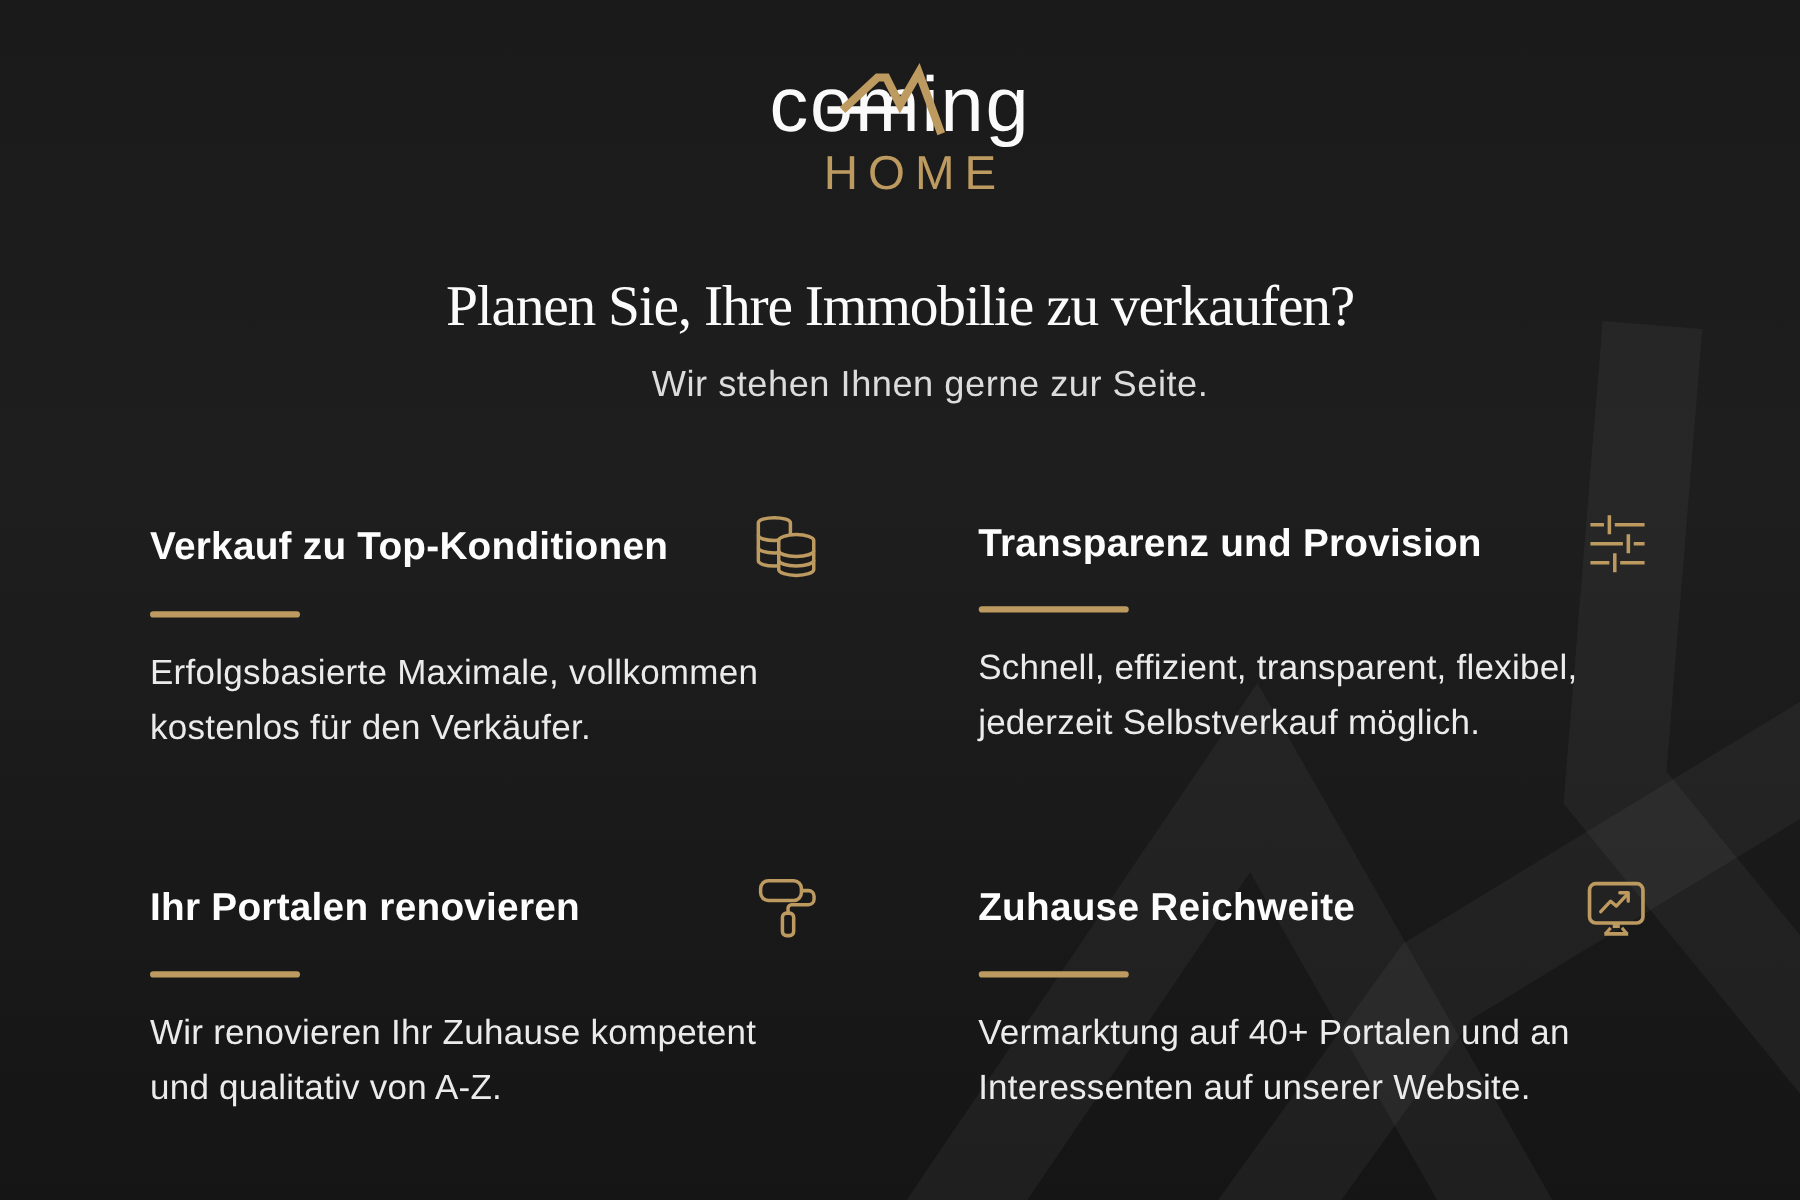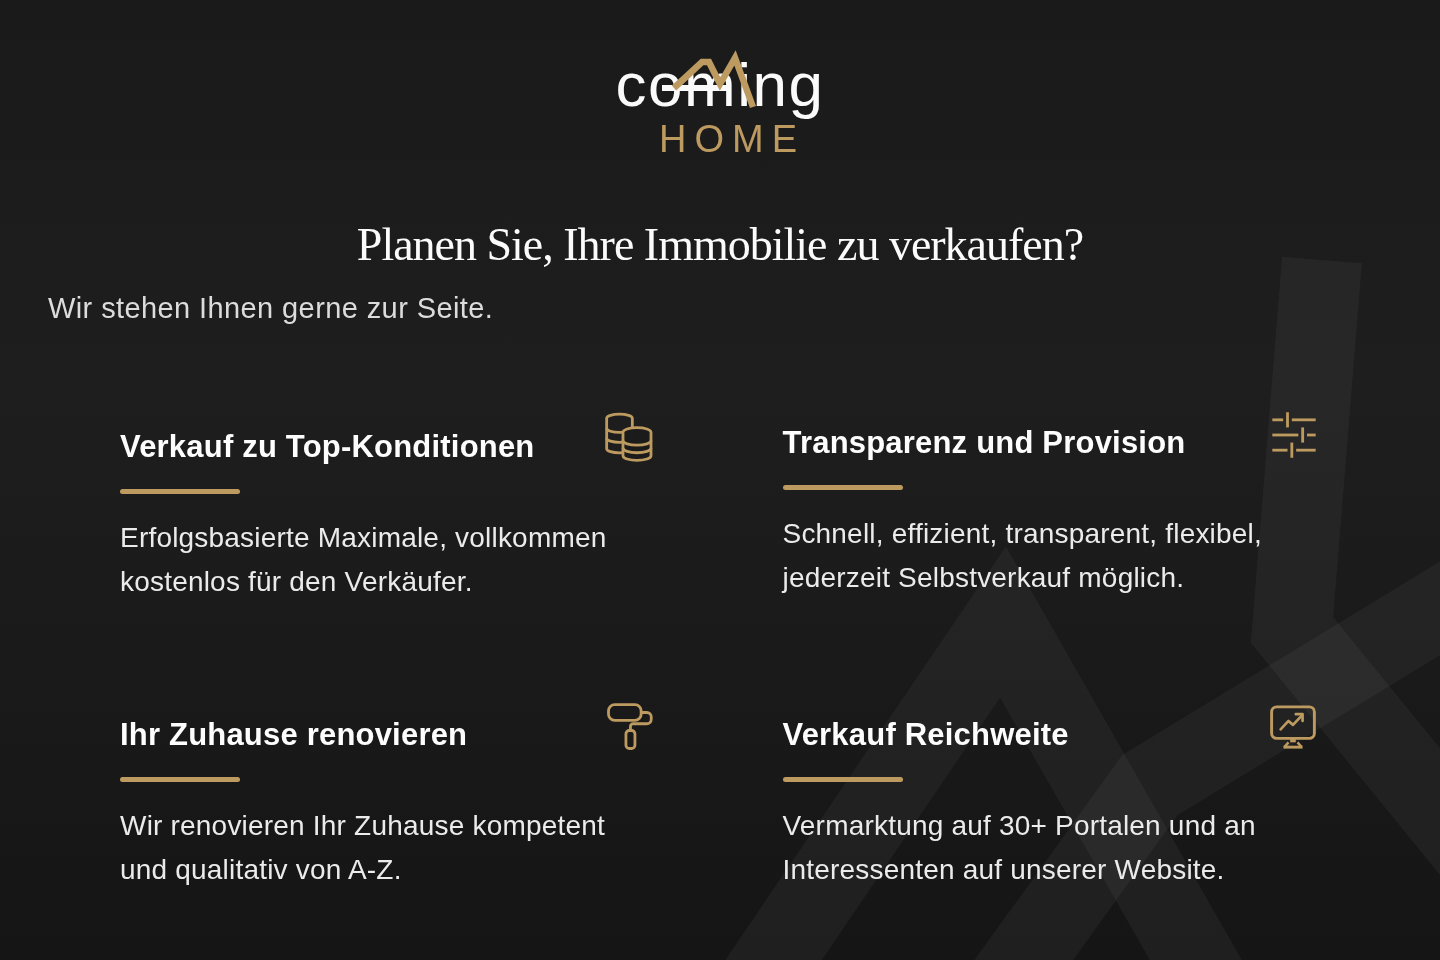--- a/index.html
+++ b/index.html
@@ -45,36 +45,37 @@
     white-space: nowrap;
     font-family: "Liberation Serif", serif;
     font-weight: 400;
     font-size: 46px;
     letter-spacing: -1px;
     line-height: 1.15;
     color: #fbfbfb;
   }
   p.hero-subtitle {
     margin-top: 20px;
+    text-align: center;
     font-size: 29px;
     letter-spacing: 0.4px;
     color: #dcdcdc;
     padding-left: 48px;
   }
 
   
   .grid {
     margin-top: 84px;
     padding: 0 120px;
     display: grid;
     grid-template-columns: 1fr 1fr;
     column-gap: 125px;
     row-gap: 95px;
   }
-  .feature-head { display: flex; justify-content: space-between; align-items: flex-end; gap: 20px; }
+  .feature-head { display: flex; justify-content: space-between; align-items: center; gap: 20px; }
   .feature-head h3 {
     font-size: 31px;
     font-weight: 700;
     letter-spacing: 0.2px;
     line-height: 1.2;
     color: #fdfdfd;
   }
   .feature-icon { flex: 0 0 auto; margin-left: 20px; }
   .rule {
     width: 120px; height: 5px;
@@ -158,46 +159,46 @@
               <line x1="22" y1="31" x2="22" y2="45"></line>
             </g>
           </svg>
         </div>
         <div class="rule"></div>
         <p>Schnell, effizient, transparent, flexibel, jederzeit Selbstverkauf möglich.</p>
       </article>
 
       <article class="feature">
         <div class="feature-head">
-          <h3>Ihr Zuhause renovieren</h3>
+          <h3>Ihr Portalen renovieren</h3>
           <svg class="feature-icon" width="54" height="54" viewBox="0 0 48 48" aria-hidden="true">
             <g fill="none" stroke="#bd9a5f" stroke-width="2.5" stroke-linejoin="round">
               <rect x="4" y="5" width="29" height="14" rx="5.5"></rect>
               <path d="M33,12 h5 a4,4 0 0 1 4,4 v2 a4,4 0 0 1 -4,4 h-12 a2.5,2.5 0 0 0 -2.5,2.5 v3.5"></path>
               <rect x="19.5" y="28" width="8" height="16" rx="3"></rect>
             </g>
           </svg>
         </div>
         <div class="rule"></div>
         <p>Wir renovieren Ihr Zuhause kompetent und qualitativ von A-Z.</p>
       </article>
 
       <article class="feature">
         <div class="feature-head">
-          <h3>Verkauf Reichweite</h3>
+          <h3>Zuhause Reichweite</h3>
           <svg class="feature-icon" width="54" height="54" viewBox="0 0 48 48" aria-hidden="true">
             <g fill="none" stroke="#bd9a5f">
               <rect x="5" y="7" width="38" height="28" rx="4.5" stroke-width="2.6"></rect>
               <polyline points="13,27 20,19.5 24,23 32,14.5" stroke-width="2.4" stroke-linejoin="round" stroke-linecap="round"></polyline>
               <polyline points="26.5,13.5 32.5,13.5 32.5,19.5" stroke-width="2.4" stroke-linejoin="round" stroke-linecap="round"></polyline>
               <path d="M24,35 V38.5" stroke-width="5"></path>
               <path d="M20,38.5 l-3.5,4 M28,38.5 l3.5,4" stroke-width="2.2"></path>
               <path d="M15.5,42.8 h17" stroke-width="2.6"></path>
             </g>
           </svg>
         </div>
         <div class="rule"></div>
-        <p>Vermarktung auf 30+ Portalen und an Interessenten auf unserer Website.</p>
+        <p>Vermarktung auf 40+ Portalen und an Interessenten auf unserer Website.</p>
       </article>
 
     </section>
   </div>
 </div>
 
 </body></html>

